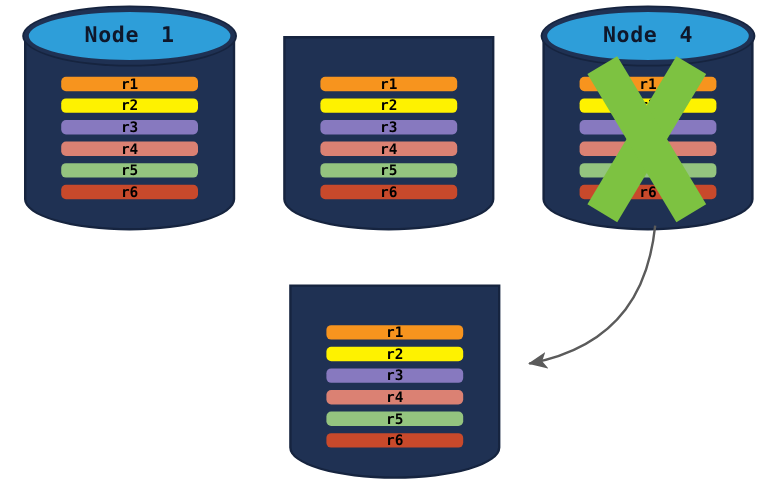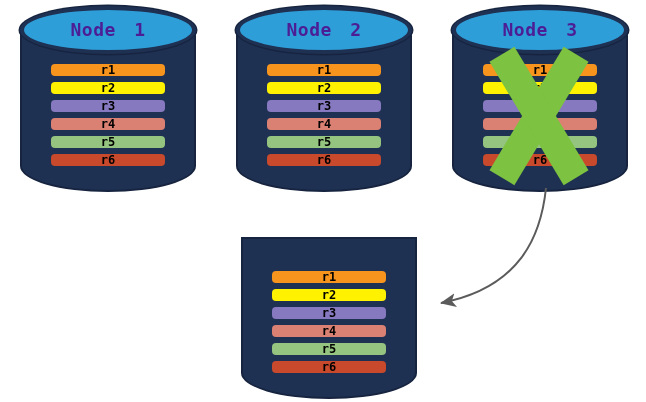--- a/index.html
+++ b/index.html
@@ -15,21 +15,21 @@
     z-index:1;
   }
   .cyl-top {
     position:absolute; left:0; top:0; width:176px; height:48px;
     border-radius:50%; border:4px solid; box-sizing:border-box;
     box-shadow:0 0 0 1.5px #16243F;
     display:flex; align-items:center; justify-content:center;
     z-index:3;
   }
   .node-title {
-    color:#4c1d95; font-weight:bold; font-size:18px;
+    color:#0f172a; font-weight:bold; font-size:18px;
     word-spacing:7px; letter-spacing:0.5px; margin-top:-2px;
   }
   .bars {
     position:absolute; top:58px; left:50%; transform:translateX(-50%);
     width:114px; z-index:2;
   }
   .bar {
     height:12px; border-radius:4px; margin-bottom:6px;
     display:flex; align-items:center; justify-content:center;
   }
@@ -67,23 +67,20 @@
           <span>r5</span>
         </div>
       <div class="bar" style="background-color: rgb(200, 73, 43);">
           <span>r6</span>
         </div>
     </div>
   </div>
 
   <div class="node" style="left:236px; top:6px">
     <div class="cyl-body" style="background-color: rgb(31, 49, 83); border-color: rgb(22, 36, 63);"></div>
-    <div class="cyl-top" style="background-color: rgb(46, 158, 217); border-color: rgb(31, 49, 83);">
-      <span class="node-title">Node 2</span>
-    </div>
     <div class="bars">
       <div class="bar" style="background-color: rgb(247, 148, 30);">
           <span>r1</span>
         </div>
       <div class="bar" style="background-color: rgb(254, 242, 0);">
           <span>r2</span>
         </div>
       <div class="bar" style="background-color: rgb(135, 121, 191);">
           <span>r3</span>
         </div>
@@ -95,21 +92,21 @@
         </div>
       <div class="bar" style="background-color: rgb(200, 73, 43);">
           <span>r6</span>
         </div>
     </div>
   </div>
 
   <div class="node" style="left:452px; top:6px">
     <div class="cyl-body" style="background-color: rgb(31, 49, 83); border-color: rgb(22, 36, 63);"></div>
     <div class="cyl-top" style="background-color: rgb(46, 158, 217); border-color: rgb(31, 49, 83);">
-      <span class="node-title">Node 3</span>
+      <span class="node-title">Node 4</span>
     </div>
     <div class="bars">
       <div class="bar" style="background-color: rgb(247, 148, 30);">
           <span>r1</span>
         </div>
       <div class="bar" style="background-color: rgb(254, 242, 0);">
           <span>r2</span>
         </div>
       <div class="bar" style="background-color: rgb(135, 121, 191);">
           <span>r3</span>

